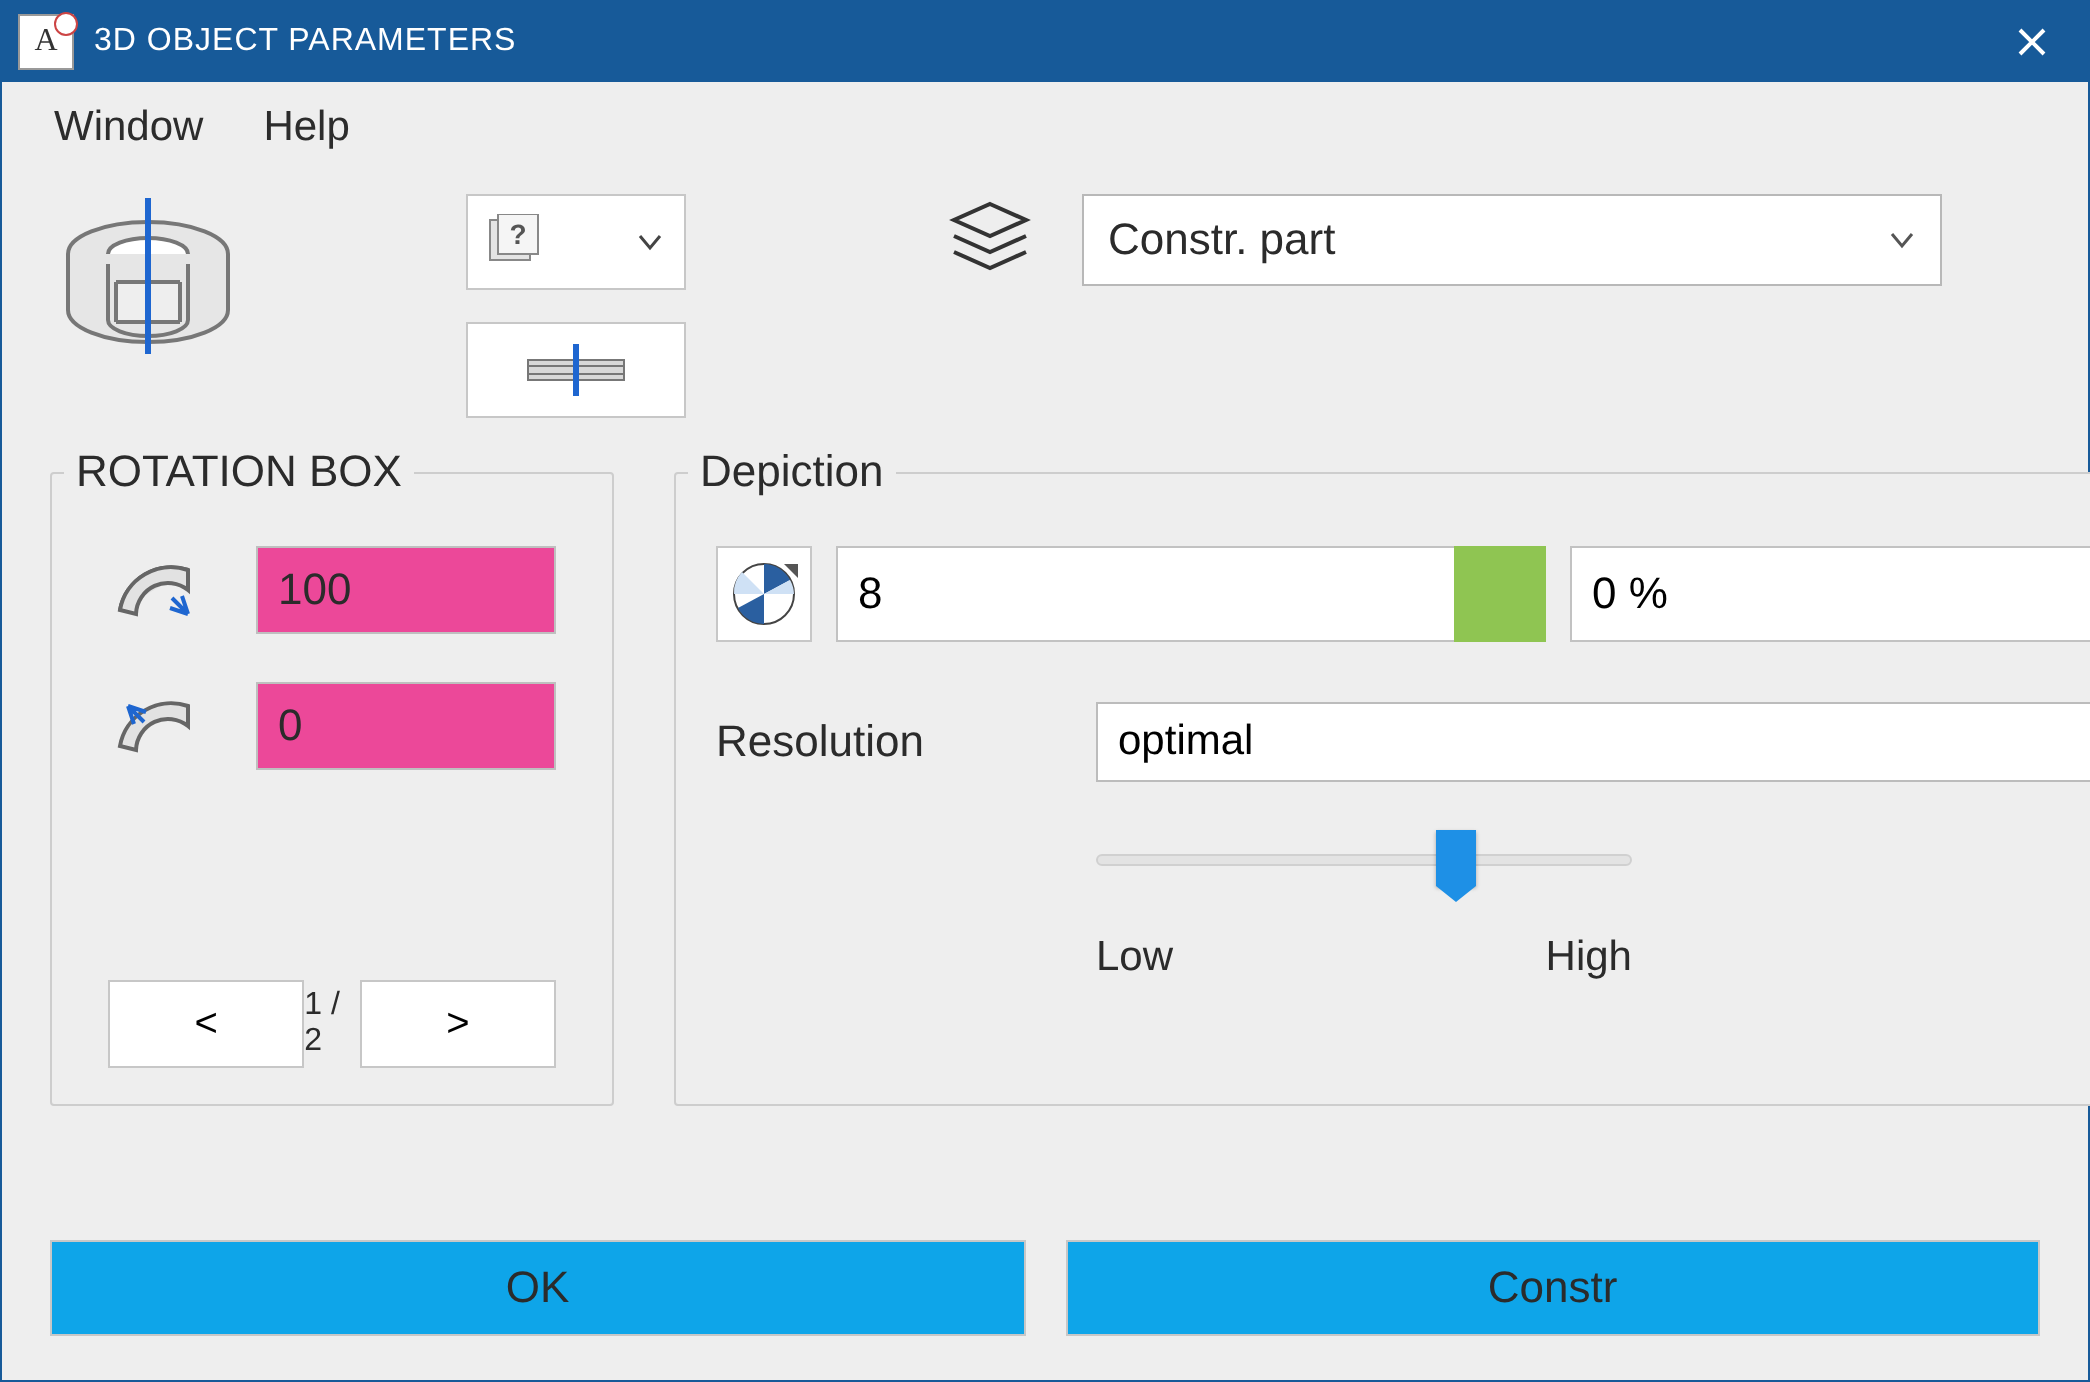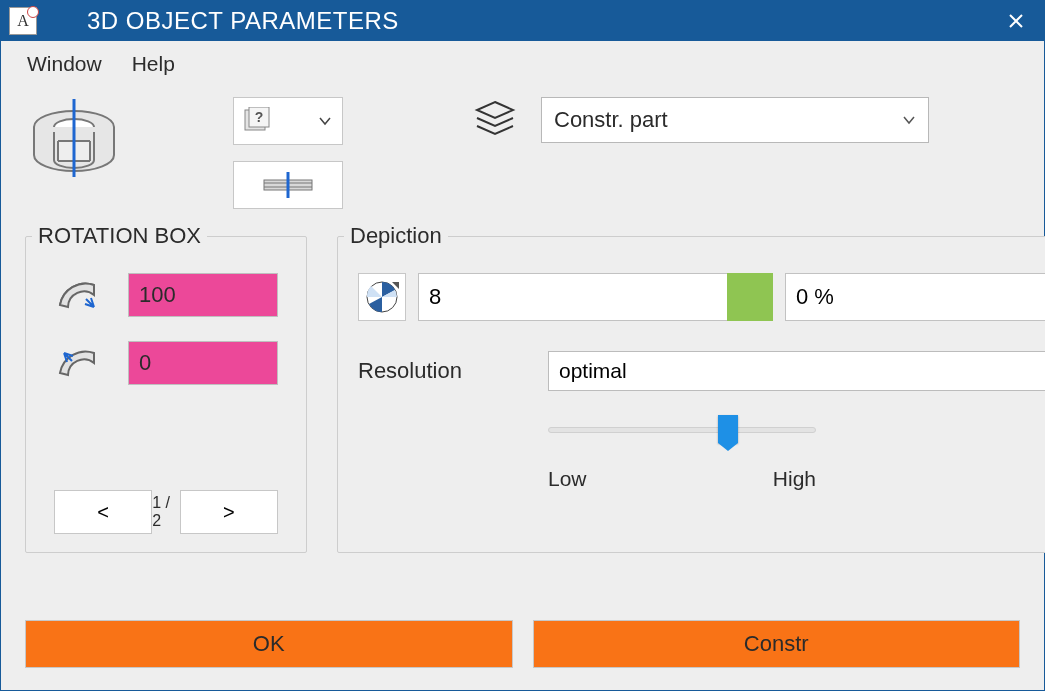--- a/index.html
+++ b/index.html
@@ -41,24 +41,23 @@
   .titlebar .app-icon::after{
     content:"";
     position:absolute;
     top:-2px; right:-3px;
     width:10px;height:10px;
     border:1px solid #c44;
     border-radius:50%;
     background:#fff;
   }
   .titlebar-title {
-    font-size:24px;
+    font-size:16px;
     letter-spacing:0.5px;
     flex:1;
-    margin-left:40px;
   }
   .titlebar .close {
     width:40px;height:40px;
     display:flex;align-items:center;justify-content:center;
     font-size:22px;
     cursor:pointer;
   }
   .menubar {
     height:46px;
     display:flex;
@@ -110,21 +109,21 @@
     width:14px;height:14px;
   }
   .layer-part {
     display:flex;
     align-items:center;
     gap:24px;
     margin-left:120px;
   }
   .big-select {
     height:46px;
-    width:388px;
+    width:430px;
     border:1px solid #b8b8b8;
     background:#fff;
     display:flex;
     align-items:center;
     padding:0 12px;
     justify-content:space-between;
     cursor:pointer;
   }
   .big-select span { font-size:22px; color:#2b2b2b; }
 
@@ -306,21 +305,21 @@
 
   .bottom-buttons {
     display:flex;
     gap:20px;
     padding:18px 0 22px 0;
   }
   .bottom-buttons button {
     flex:1;
     height:48px;
     border:1px solid #c7c7c7;
-    background:#f97316;
+    background:#0ea5e9;
     font-size:22px;
     color:#2b2b2b;
     cursor:pointer;
   }
 </style>
 </head>
 <body>
 
 <div class="window-border">
 

